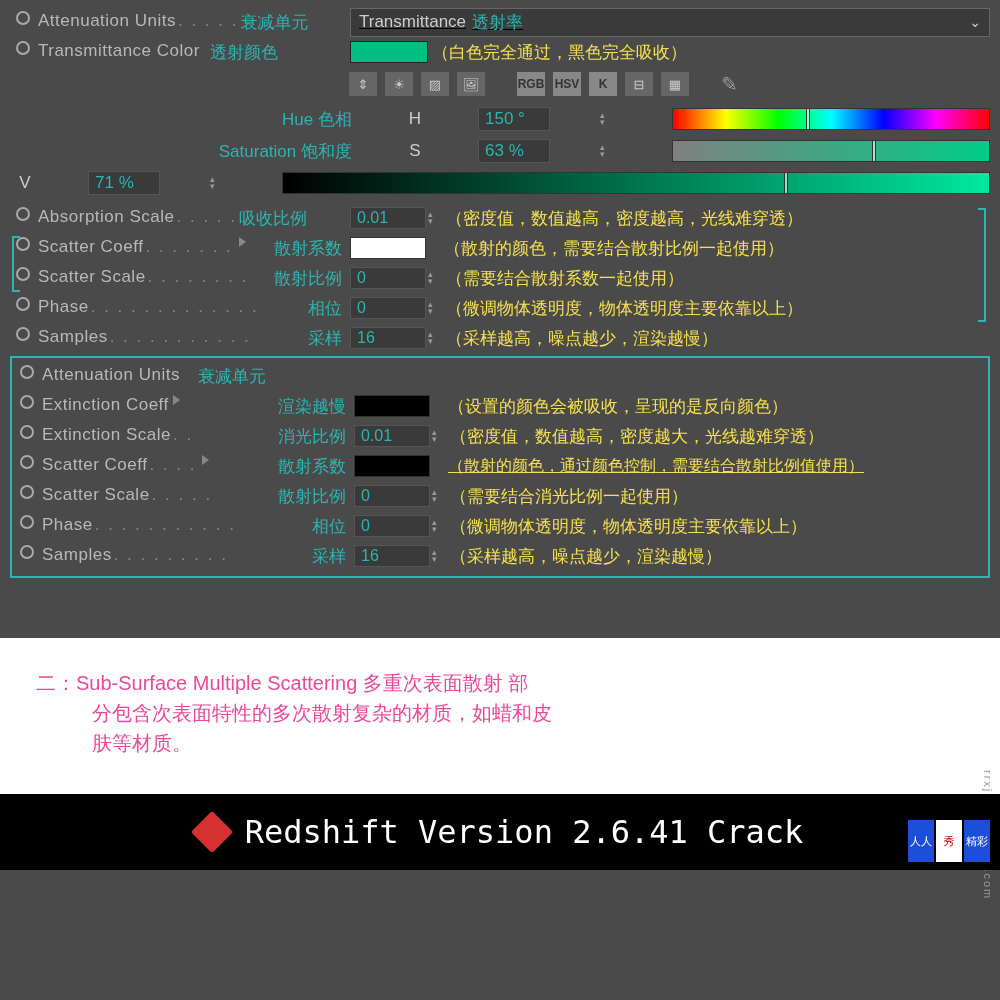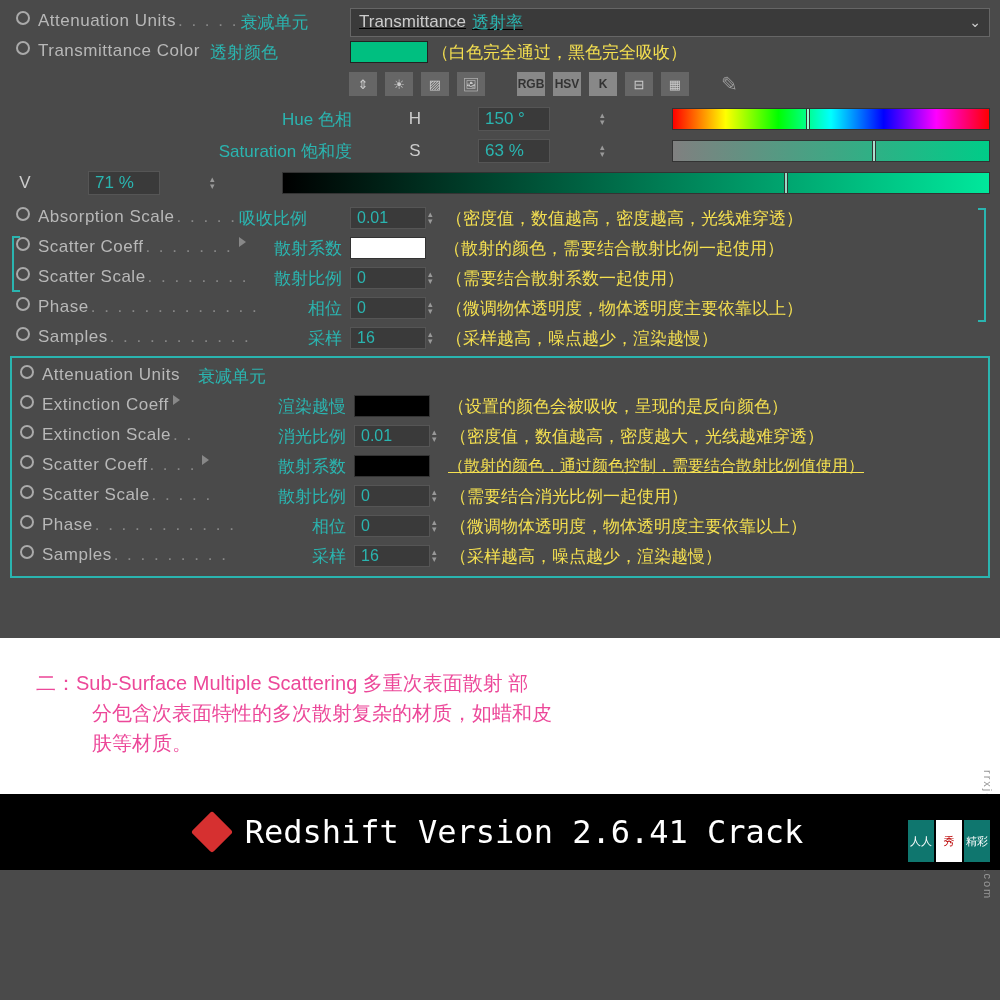--- a/index.html
+++ b/index.html
@@ -35,21 +35,21 @@
 .small-swatch.black { background: #000; }
 .bracket-left { position: absolute; left: 2px; top: 0; bottom: 0; width: 8px; border-left: 2px solid #2ab5b0; border-top: 2px solid #2ab5b0; border-bottom: 2px solid #2ab5b0; pointer-events: none; }
 .bracket-right { position: absolute; right: 4px; width: 8px; border-right: 2px solid #2ab5b0; border-top: 2px solid #2ab5b0; border-bottom: 2px solid #2ab5b0; pointer-events: none; }
 .box-outline { border: 2px solid #2ab5b0; padding: 4px 2px; margin-top: 4px; position: relative; }
 .arrow-tri { display: inline-block; width: 0; height: 0; border-top: 5px solid transparent; border-bottom: 5px solid transparent; border-left: 7px solid #888; margin-left: 4px; vertical-align: middle; }
 .white-section { background: #fff; margin-top: 60px; padding: 30px 36px 36px 36px; }
 .white-text { color: #ec4899; font-size: 20px; line-height: 1.5; }
 .black-footer { background: #000; height: 76px; display: flex; align-items: center; justify-content: center; color: #fff; font-size: 32px; font-family: "Consolas", monospace; position: relative; }
 .rs-logo { width: 30px; height: 30px; background: #d63030; transform: rotate(45deg); margin-right: 18px; border-radius: 3px; }
 .footer-badge { position: absolute; right: 10px; bottom: 8px; display: flex; gap: 2px; }
-.badge-box { width: 26px; height: 42px; background: #0f766e; color: #fff; font-size: 11px; display: flex; flex-direction: column; align-items: center; justify-content: center; line-height: 1; }
+.badge-box { width: 26px; height: 42px; background: #1d4ed8; color: #fff; font-size: 11px; display: flex; flex-direction: column; align-items: center; justify-content: center; line-height: 1; }
 .side-text { position: absolute; right: 6px; top: 770px; color: #999; font-size: 11px; writing-mode: vertical-rl; letter-spacing: 2px; }
 .prop-label-area { width: 332px; display: flex; flex-shrink: 0; }
 </style>
 </head>
 <body>
 
 <div class="panel">
 
   <div class="row">
     <div class="prop-label-area">

